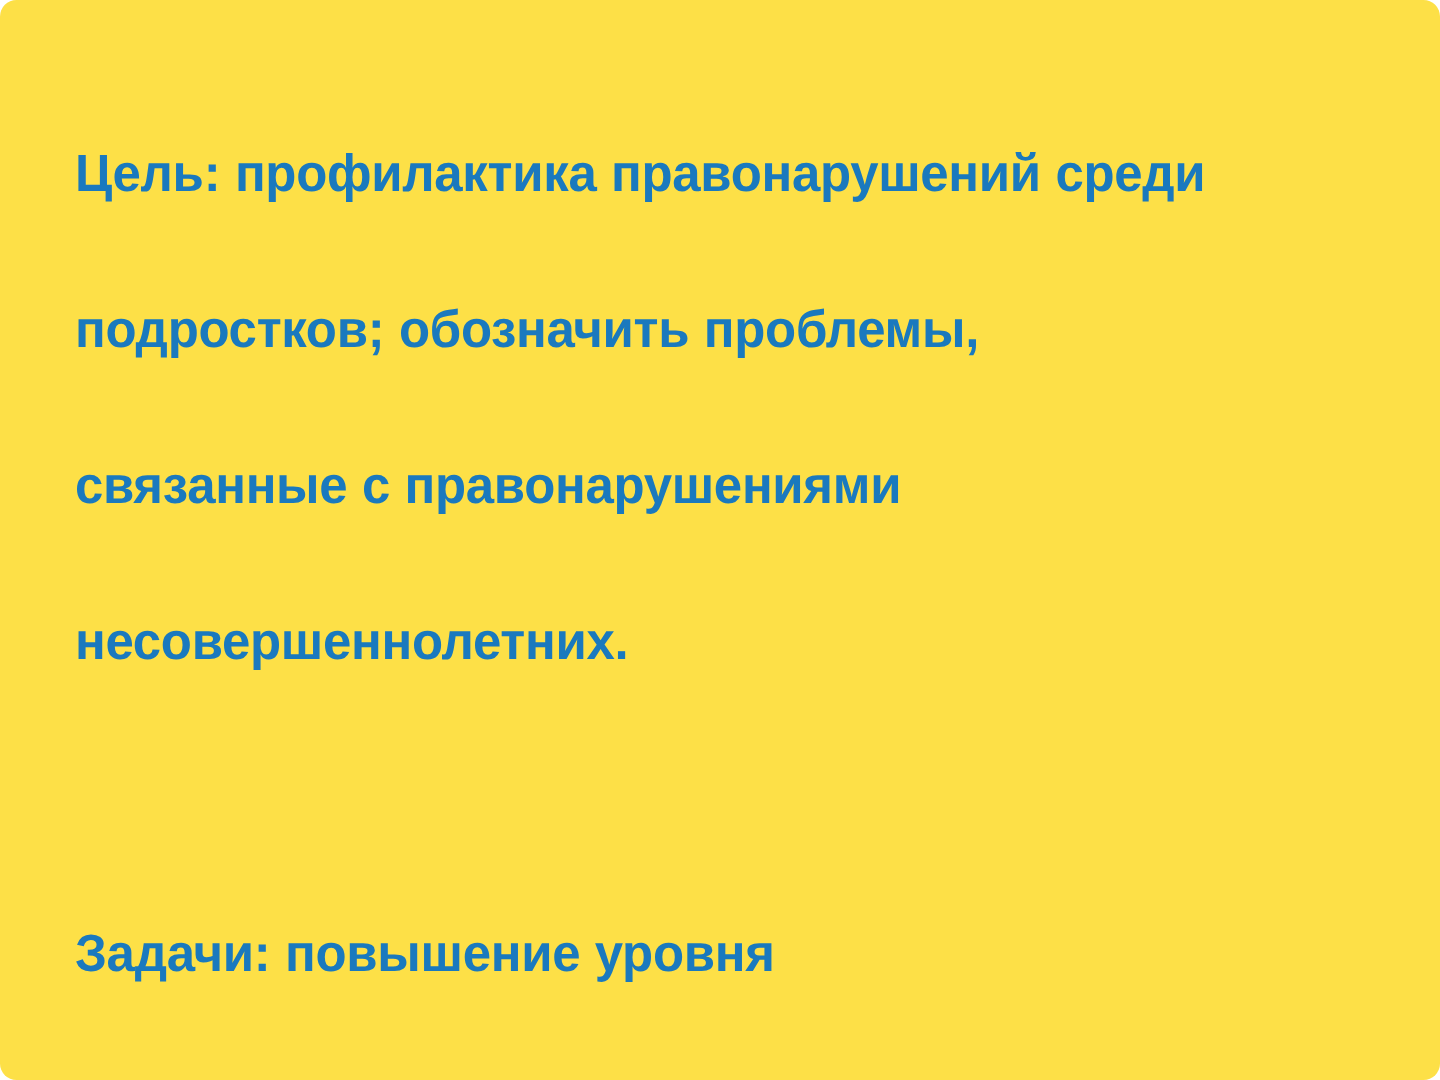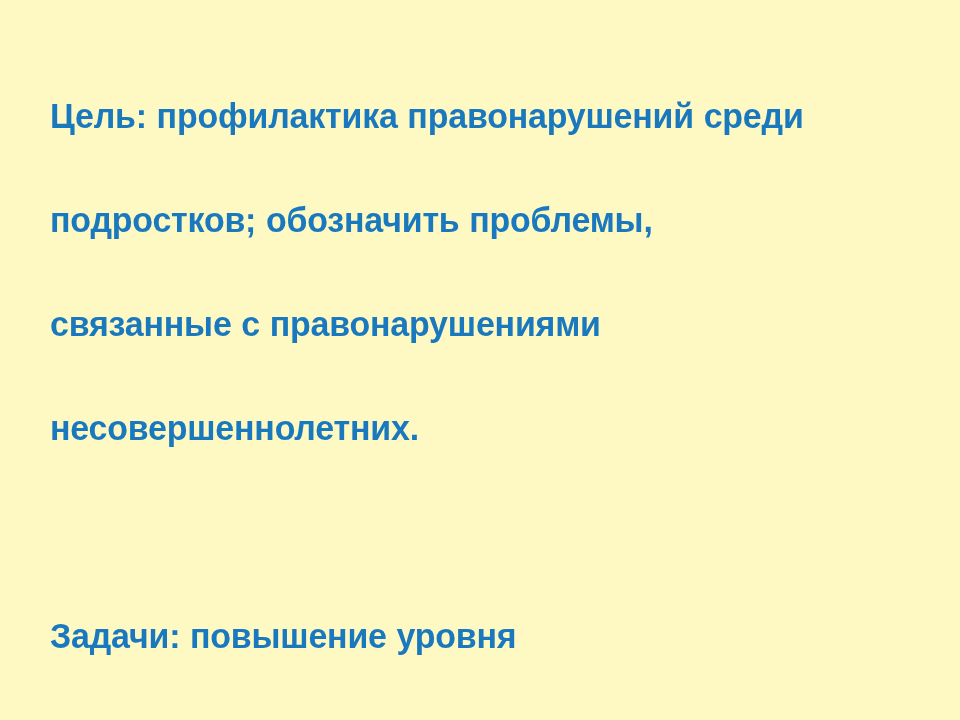--- a/index.html
+++ b/index.html
@@ -49,21 +49,21 @@
   }
 
   .line {
     display: block;
     white-space: nowrap;
   }
 </style>
 </head>
 <body style="background: rgb(255, 255, 255);">
 
-<div class="slide" style="background: #fef9c3;">
+<div class="slide" style="background: #fde047; border-radius: 11px;">
 
   <div class="content-block">
 
     <p class="para" style="color: rgb(26, 121, 190);">
       <span class="line">Цель: профилактика правонарушений среди</span>
       <span class="line">подростков; обозначить проблемы,</span>
       <span class="line">связанные с правонарушениями</span>
       <span class="line">несовершеннолетних.</span>
     </p>
 

